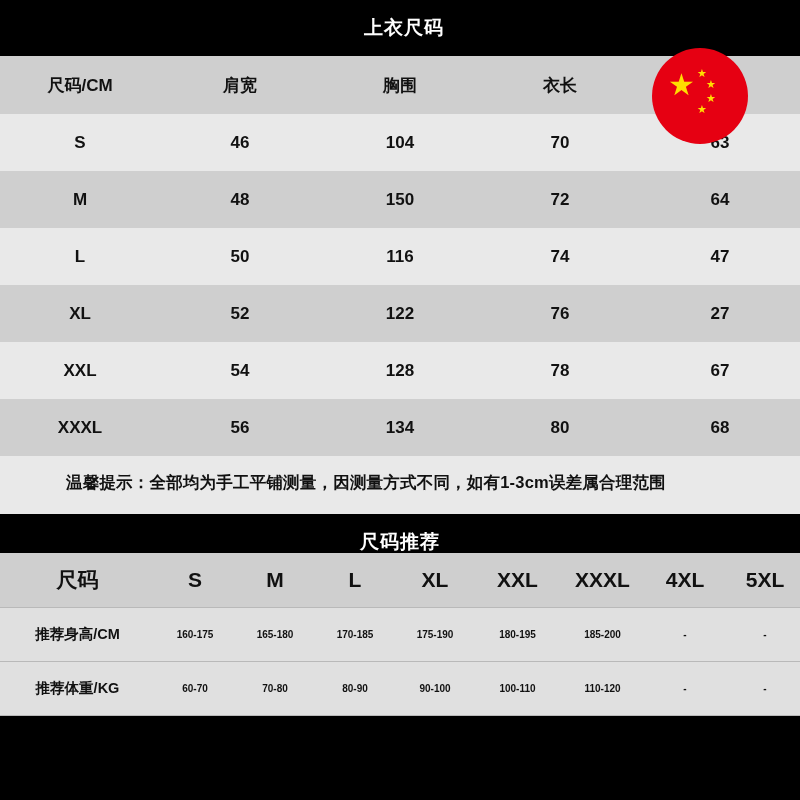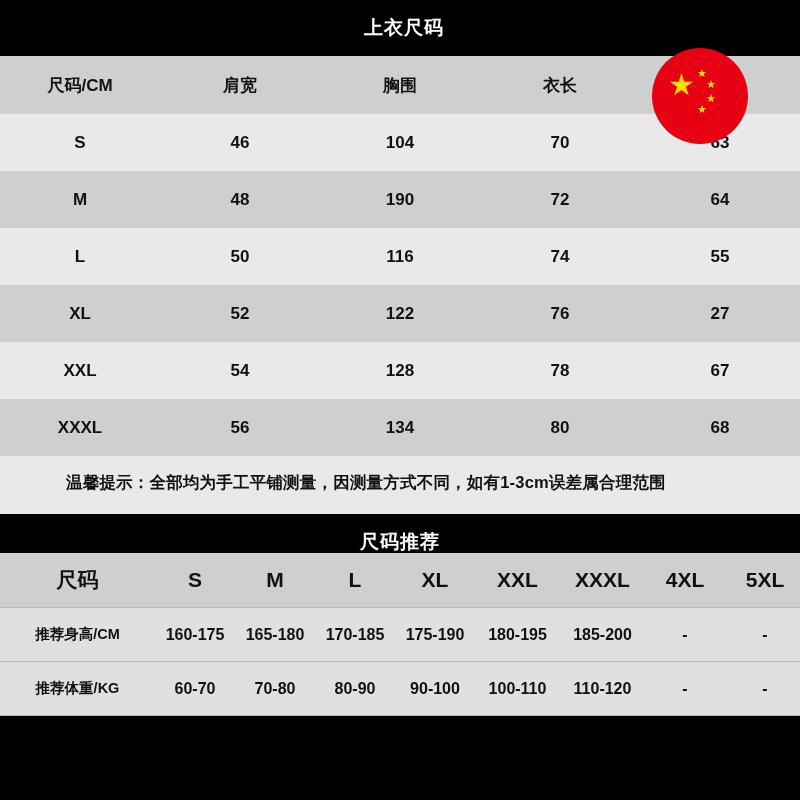--- a/index.html
+++ b/index.html
@@ -96,21 +96,21 @@
 
   
   .rec-table {
     width: 800px;
     border-collapse: collapse;
     table-layout: fixed;
   }
   .rec-table td {
     height: 53px;
     text-align: center;
-    font-size: 16px;
+    font-size: 10px;
     color: #111;
     font-weight: bold;
     background: #cfcfcf;
     padding: 0;
     border-bottom: 1px solid #b9b9b9;
   }
   .rec-table tr.rec-head td {
     font-size: 21px;
     height: 54px;
     background: #cfcfcf;
@@ -185,30 +185,30 @@
       <tr class="row-light">
         <td class="col-a">S</td>
         <td class="col-b">46</td>
         <td class="col-c">104</td>
         <td class="col-d">70</td>
         <td class="col-e">63</td>
       </tr>
       <tr class="row-dark">
         <td class="col-a">M</td>
         <td class="col-b">48</td>
-        <td class="col-c">190</td>
+        <td class="col-c">150</td>
         <td class="col-d">72</td>
         <td class="col-e">64</td>
       </tr>
       <tr class="row-light">
         <td class="col-a">L</td>
         <td class="col-b">50</td>
         <td class="col-c">116</td>
         <td class="col-d">74</td>
-        <td class="col-e">55</td>
+        <td class="col-e">47</td>
       </tr>
       <tr class="row-dark">
         <td class="col-a">XL</td>
         <td class="col-b">52</td>
         <td class="col-c">122</td>
         <td class="col-d">76</td>
         <td class="col-e">27</td>
       </tr>
       <tr class="row-light">
         <td class="col-a">XXL</td>

